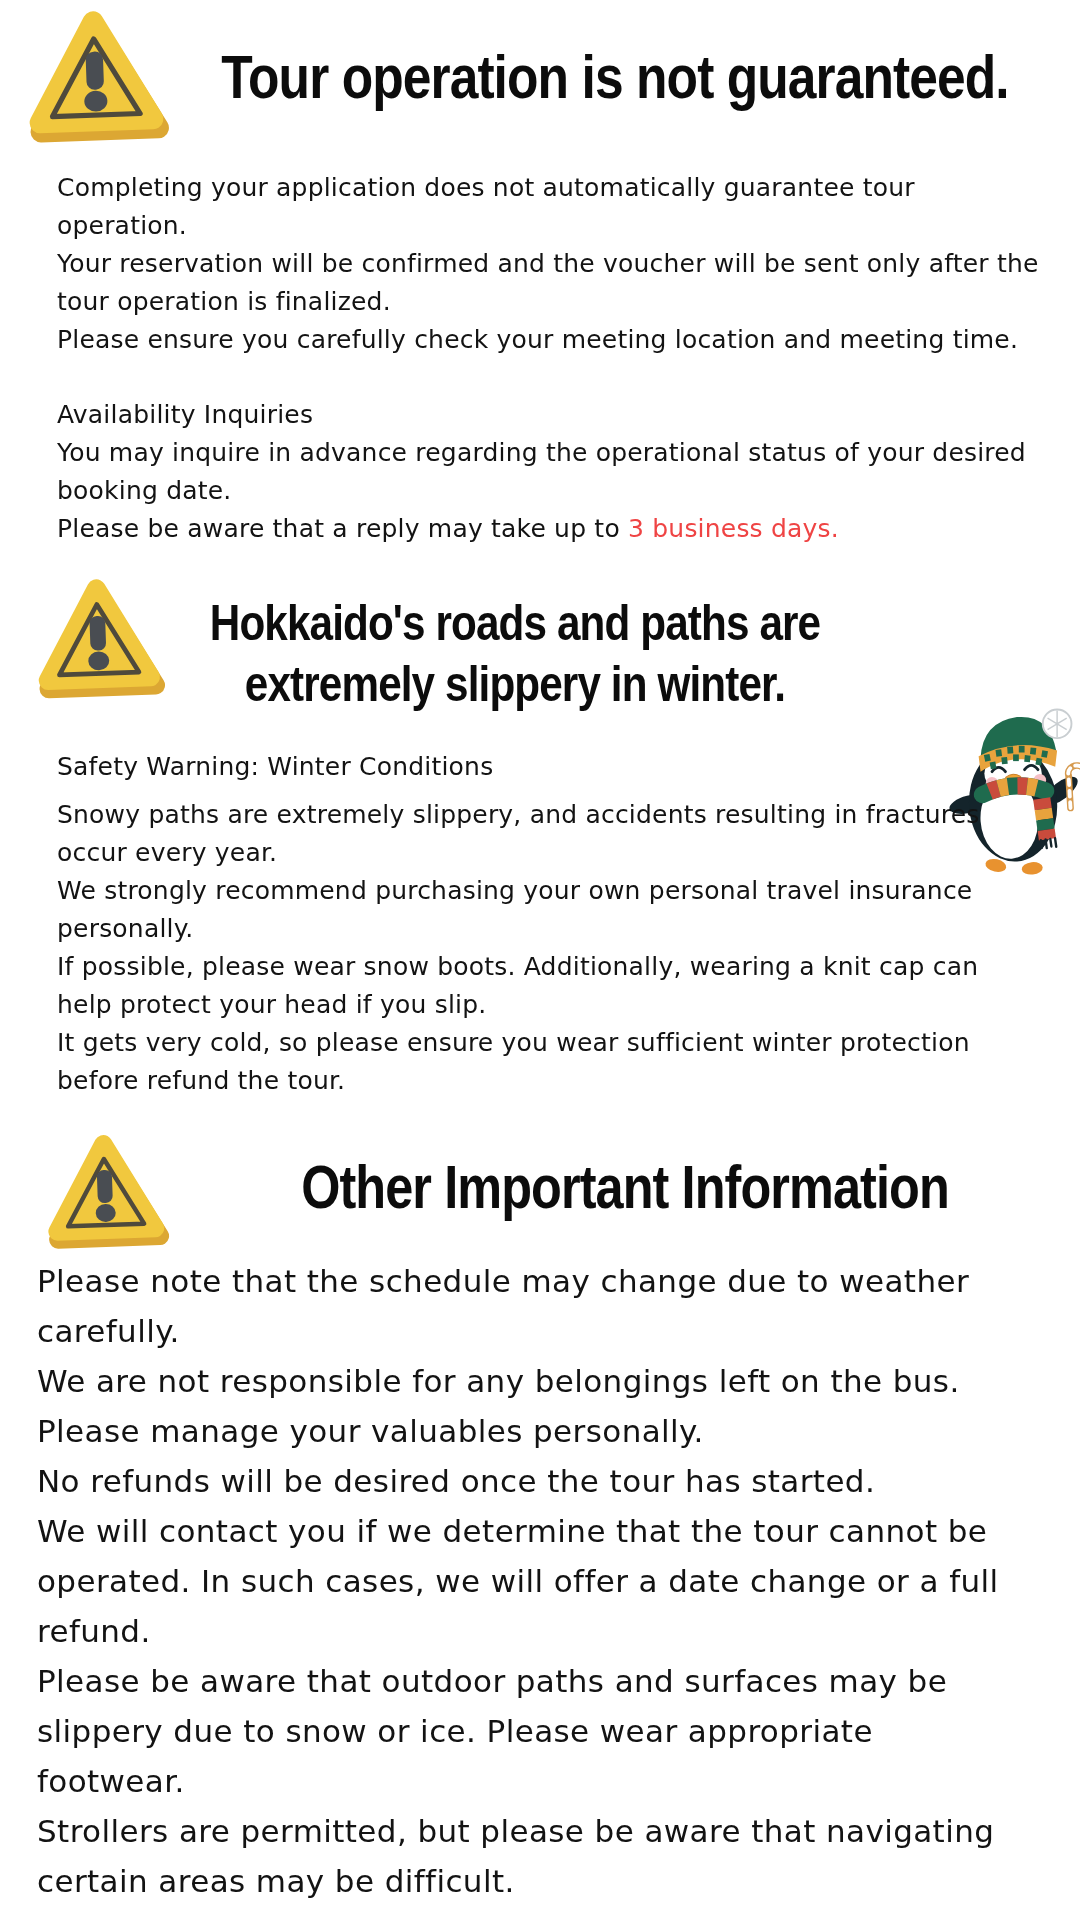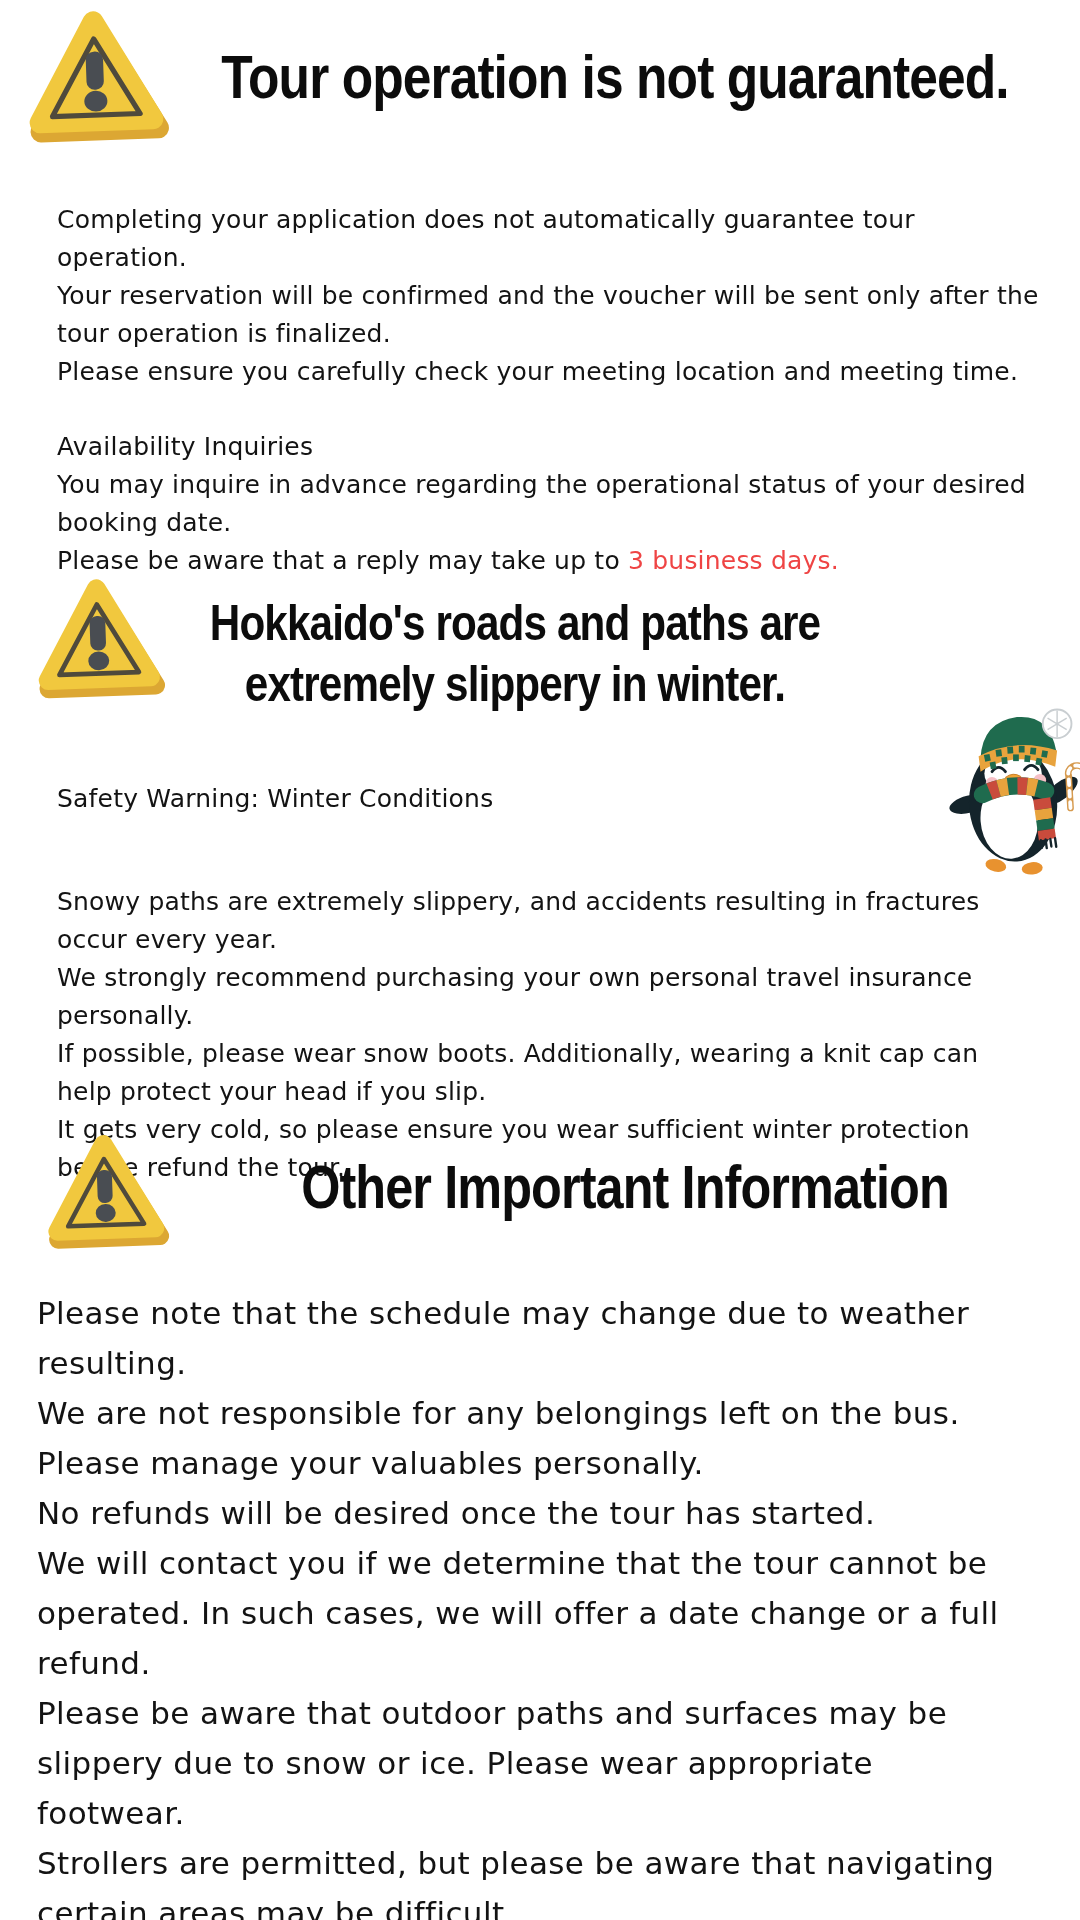--- a/index.html
+++ b/index.html
@@ -9,21 +9,21 @@
   
   .h{position:absolute;font-family:"Liberation Sans",sans-serif;font-weight:bold;color:#0c0c0c;
      white-space:nowrap;letter-spacing:-1px;}
   .h1{left:150px;top:46px;width:930px;text-align:center;font-size:56px;line-height:62px;
       transform:scale(0.92,1.1);transform-origin:center;}
   .h2{left:100px;top:596px;width:830px;text-align:center;font-size:48px;line-height:57px;
       transform:scale(0.88,1.06);transform-origin:center;}
   .h3{left:165px;top:1156px;width:920px;text-align:center;font-size:56px;line-height:62px;
       transform:scale(0.9,1.08);transform-origin:center;}
   
-  .blk{position:absolute;margin-top:32px;}
+  .blk{position:absolute;}
   .body-s .ln{font-size:25px;line-height:38px;white-space:nowrap;letter-spacing:0.2px;}
   .body-l .ln{font-size:31px;line-height:50px;white-space:nowrap;letter-spacing:0.4px;}
   .red{color:#ef4444;}
   svg{display:block;}
 </style>
 </head>
 <body>
 
 <div class="page">
 
@@ -123,21 +123,21 @@
       <g transform="rotate(-8 100 130)">
         <rect x="92" y="108" width="18" height="11" fill="#c94b3c"></rect>
         <rect x="92" y="119" width="18" height="11" fill="#e8a33d"></rect>
         <rect x="92" y="130" width="18" height="11" fill="#1f6b4e"></rect>
         <rect x="92" y="141" width="18" height="10" fill="#c94b3c"></rect>
         <path d="M94,151 l0,8 M99,151 l0,9 M104,151 l0,8 M109,151 l0,9" stroke="#14242b" stroke-width="2.5" stroke-linecap="round"></path>
       </g>
     </svg>
   </div>
 
-  <div class="blk body-s" style="left:57px;top:851px">
+  <div class="blk body-s" style="left:57px;top:796px">
     <div class="ln">Snowy paths are extremely slippery, and accidents resulting in fractures</div>
     <div class="ln">occur every year.</div>
     <div class="ln">We strongly recommend purchasing your own personal travel insurance</div>
     <div class="ln">personally.</div>
     <div class="ln">If possible, please wear snow boots. Additionally, wearing a knit cap can</div>
     <div class="ln">help protect your head if you slip.</div>
     <div class="ln">It gets very cold, so please ensure you wear sufficient winter protection</div>
     <div class="ln">before refund the tour.</div>
   </div>
 
@@ -150,21 +150,21 @@
         <rect x="57.5" y="38" width="15" height="33" rx="7" fill="#494d52"></rect>
         <ellipse cx="65" cy="81" rx="10" ry="9" fill="#494d52"></ellipse>
       </g>
     </svg>
   </div>
 
   <div class="h h3">Other Important Information</div>
 
   <div class="blk body-l" style="left:37px;top:1256px">
     <div class="ln">Please note that the schedule may change due to weather</div>
-    <div class="ln">resulting.</div>
+    <div class="ln">carefully.</div>
     <div class="ln">We are not responsible for any belongings left on the bus.</div>
     <div class="ln">Please manage your valuables personally.</div>
     <div class="ln">No refunds will be desired once the tour has started.</div>
     <div class="ln">We will contact you if we determine that the tour cannot be</div>
     <div class="ln">operated. In such cases, we will offer a date change or a full</div>
     <div class="ln">refund.</div>
     <div class="ln">Please be aware that outdoor paths and surfaces may be</div>
     <div class="ln">slippery due to snow or ice. Please wear appropriate</div>
     <div class="ln">footwear.</div>
     <div class="ln">Strollers are permitted, but please be aware that navigating</div>

